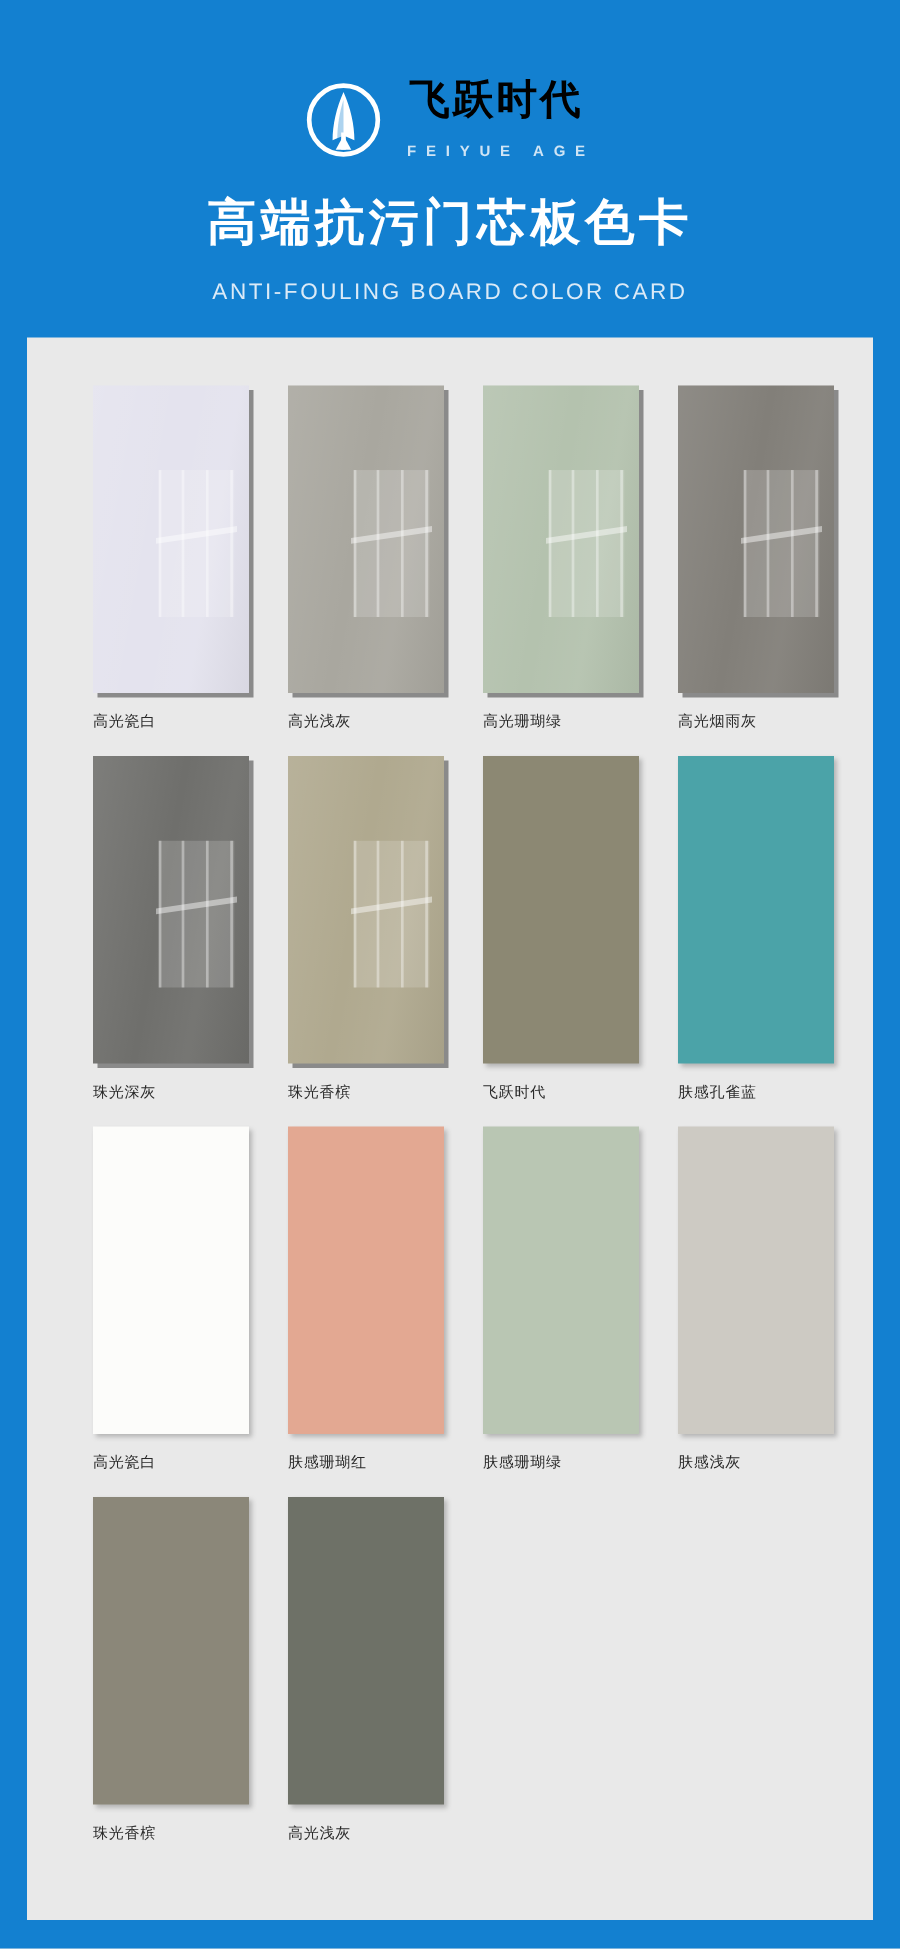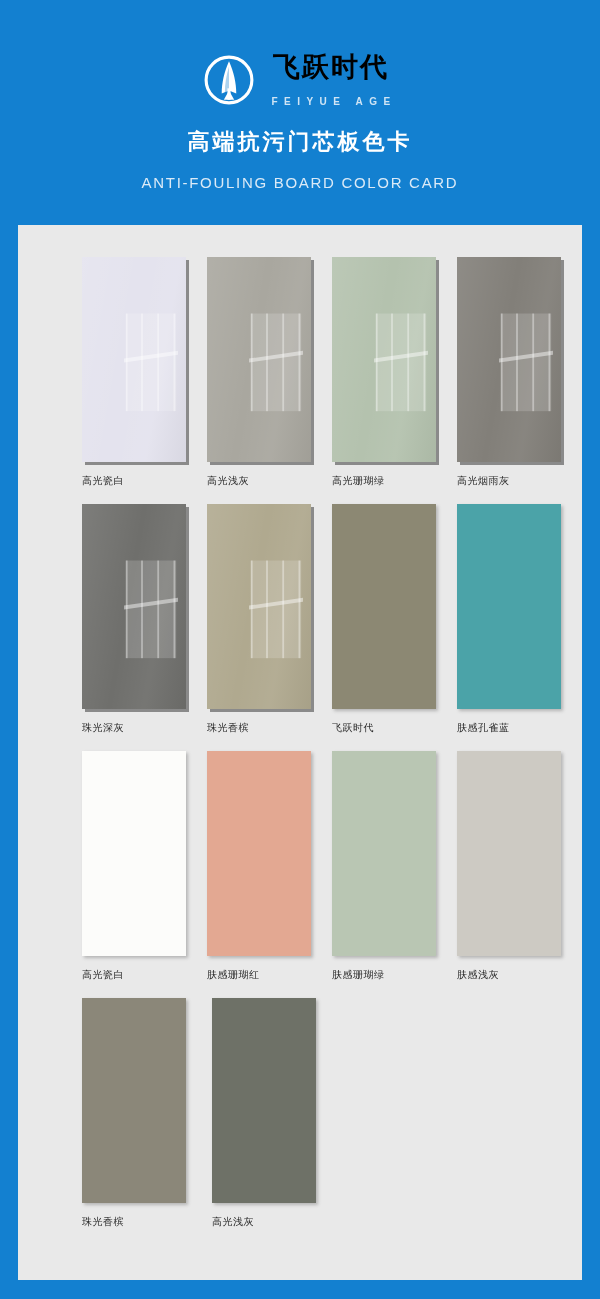--- a/index.html
+++ b/index.html
@@ -21,40 +21,40 @@
   .logo-cn {
     color: #000000; font-size: 27px; font-weight: bold;
     letter-spacing: 2px; line-height: 1.05;
     font-family: "DejaVu Sans", sans-serif;
   }
   .logo-en {
     color: #cfe4f5; font-size: 10px; letter-spacing: 6.5px;
     font-weight: bold; margin-top: 15px; padding-left: 6px;
   }
   .title-cn {
-    color: #ffffff; font-size: 22px; font-weight: bold;
+    color: #ffffff; font-size: 33px; font-weight: bold;
     letter-spacing: 3px; margin-top: 22px; line-height: 1.1;
     font-family: "DejaVu Sans", sans-serif;
   }
   .title-en {
     color: #dbeaf7; font-size: 15px; letter-spacing: 1.7px;
     margin-top: 20px; font-weight: normal;
   }
 
   
   .card {
     position: absolute; left: 18px; top: 225px;
     width: 564px; height: 1055px;
     background: #e9e9e9;
   }
   .grid {
     padding: 32px 0 0 0;
     display: flex; flex-direction: column; gap: 0;
   }
-  .row { display: flex; padding-left: 64px; height: 247px; }
+  .row { display: flex; padding-left: 44px; height: 247px; }
   .cell { width: 130px; }
   .swatch-wrap { position: relative; width: 104px; height: 205px; }
   .swatch {
     position: absolute; inset: 0;
     overflow: hidden;
   }
   .swatch.gloss {
     box-shadow: 3px 3px 0 0 rgba(60,60,60,0.55);
   }
   .swatch.matte {

